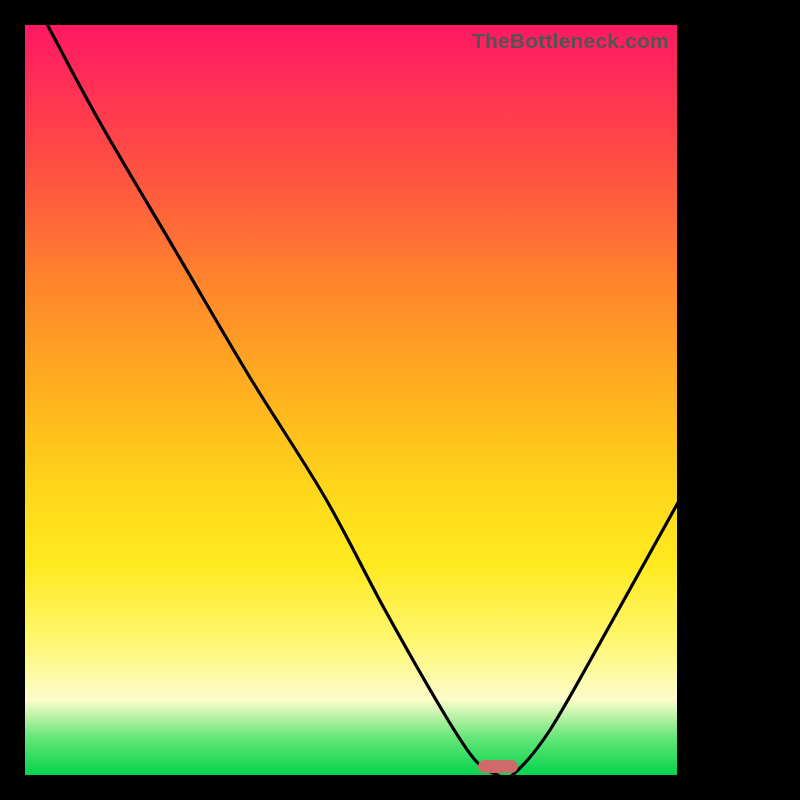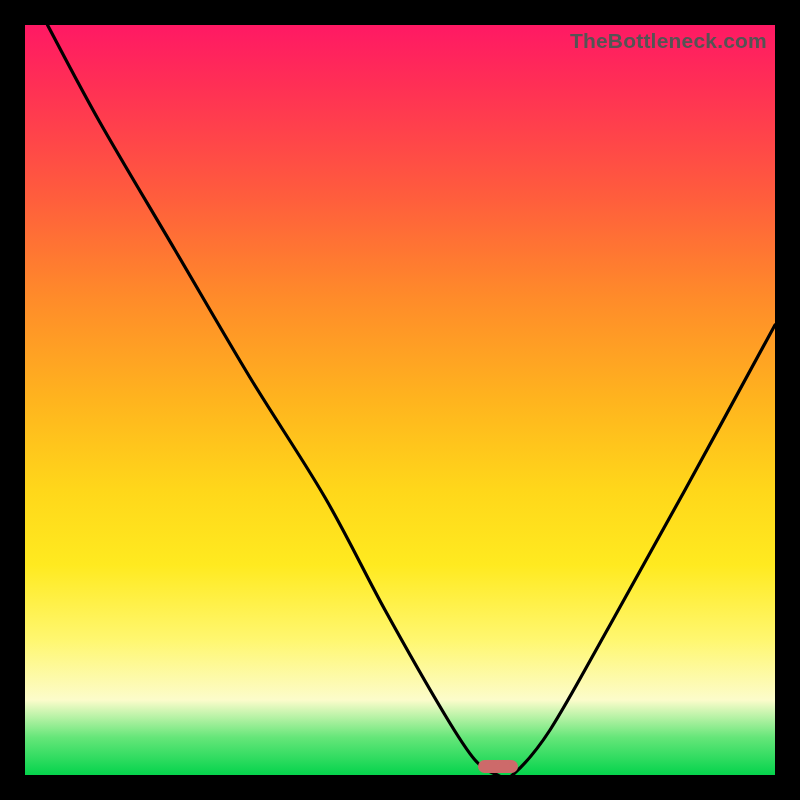--- a/index.html
+++ b/index.html
@@ -14,21 +14,21 @@
   .frame {
     position: relative;
     width: 800px;
     height: 800px;
     background: #000;
   }
   .plot-area {
     position: absolute;
     left: 25px;
     top: 25px;
-    width: 750px;
+    width: 652px;
     height: 750px;
     
     background: linear-gradient(
       to bottom,
       #ff1964 0%,
       #ff2f55 8%,
       #ff5a3e 22%,
       #ff8a2a 36%,
       #ffb41e 50%,
       #ffd71a 62%,

